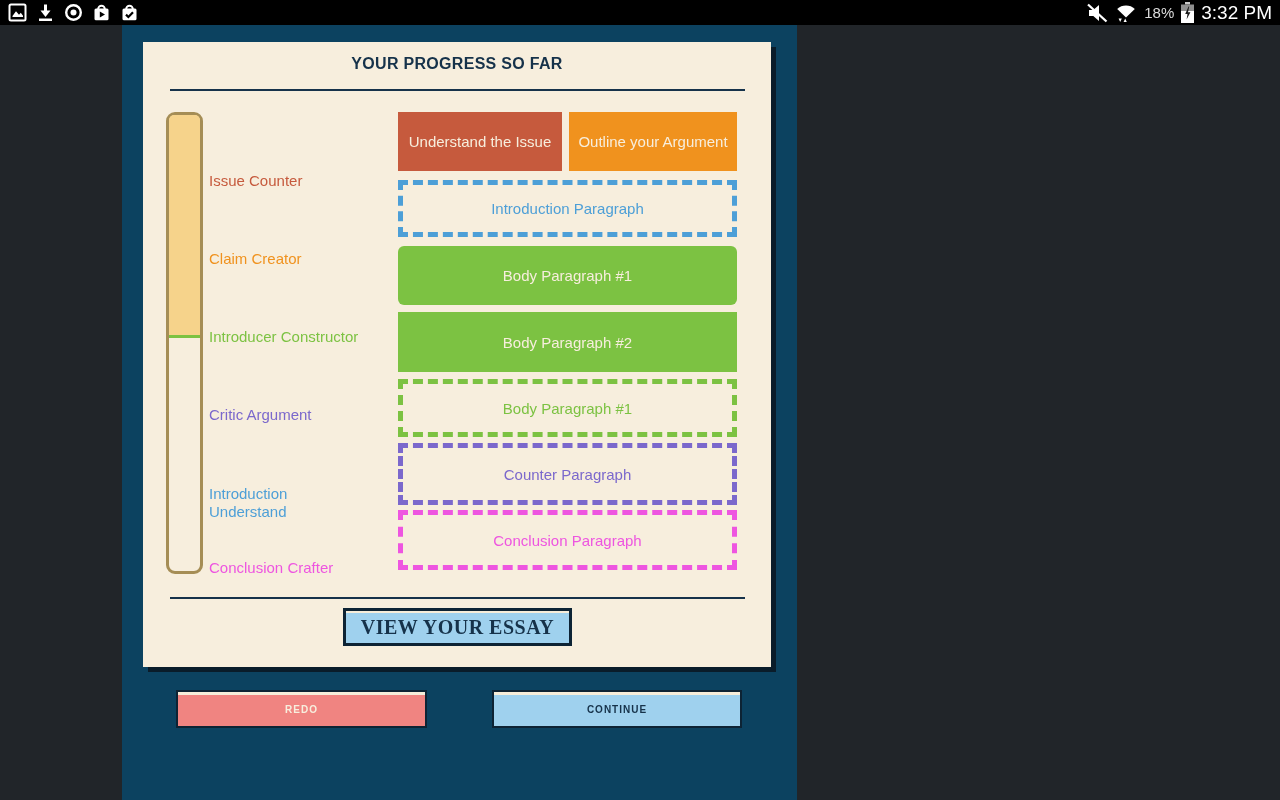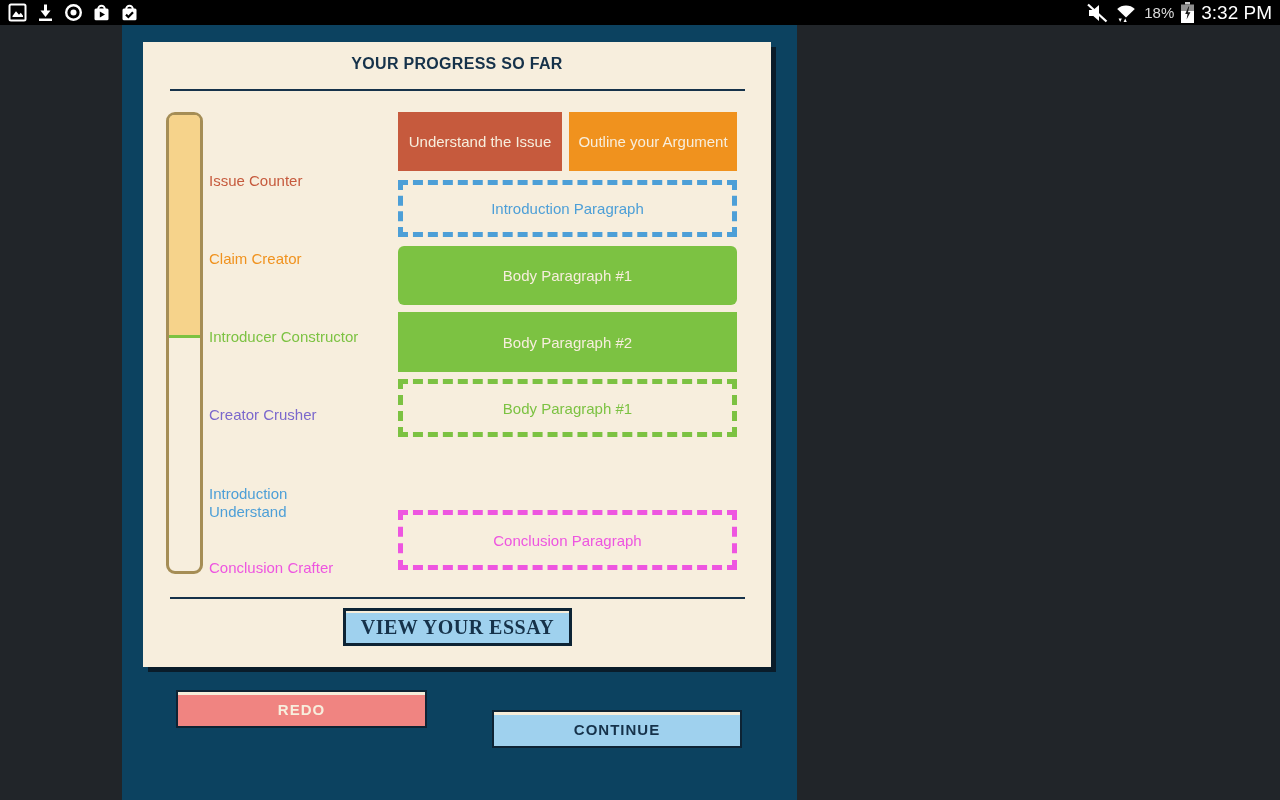--- a/index.html
+++ b/index.html
@@ -71,25 +71,25 @@
   .view-btn {
     position:absolute; left:200px; top:566px; width:229px; height:38px;
     background:var(--light-blue,#9fd1ee); border:3px solid var(--navy-dark,#0d2334);
     box-shadow:inset 0 2px 0 #f6edda;
     color:var(--navy,#16324a); font-weight:bold; font-size:20px; letter-spacing:0.5px;
     font-family:Liberation Serif, serif; cursor:pointer;
   }
   .footer-btn {
     position:absolute; top:665px; height:38px;
     border:2px solid var(--navy-dark,#0d2334); box-shadow:inset 0 3px 0 #f6edda;
-    font-weight:bold; font-size:15px; letter-spacing:1px;
+    font-weight:bold; font-size:10px; letter-spacing:1px;
     font-family:inherit; cursor:pointer;
   }
   .redo-btn { left:54px; width:251px; background:var(--salmon,#f08481); color:var(--cream-text,#f7eedd); }
-  .continue-btn { left:370px; width:250px; background:var(--light-blue,#9fd1ee); color:var(--navy,#16324a);margin-top:20px; }
+  .continue-btn { left:370px; width:250px; background:var(--light-blue,#9fd1ee); color:var(--navy,#16324a); }
 </style>
 </head>
 <body>
 
 <div class="screen">
 
   <div class="status-bar">
     <div class="sb-left">
       <svg class="sb-icon" width="19" height="19" viewBox="0 0 19 19">
         <rect x="1.5" y="1.5" width="16" height="16" rx="1.5" fill="none" stroke="#fff" stroke-width="2"></rect>
@@ -142,30 +142,31 @@
       <div class="card-title">YOUR PROGRESS SO FAR</div>
       <div class="divider d1"></div>
 
       <div class="meter">
         <div class="meter-fill" style="height: 49%;"></div>
       </div>
 
       <div class="step step-0" style="--c:var(--red);">Issue Counter</div>
       <div class="step step-1" style="--c:var(--orange);">Claim Creator</div>
       <div class="step step-2" style="--c:var(--green);">Introducer Constructor</div>
-      <div class="step step-3" style="--c:var(--purple);">Creator Crusher</div>
+      <div class="step step-3" style="--c:var(--purple);">Critic Argument</div>
       <div class="step step-4" style="--c:var(--blue);">Introduction Understand</div>
       <div class="step step-5" style="--c:var(--magenta);">Conclusion Crafter</div>
 
       <div class="blk solid  blk-0" style="--c:var(--red);">Understand the Issue</div>
       <div class="blk solid  blk-1" style="--c:var(--orange);">Outline your Argument</div>
       <div class="blk dashed blk-2" style="--c:var(--blue);">Introduction Paragraph</div>
       <div class="blk solid  blk-3" style="--c:var(--green);">Body Paragraph #1</div>
       <div class="blk solid  blk-4" style="--c:var(--green);">Body Paragraph #2</div>
       <div class="blk dashed blk-5" style="--c:var(--green);">Body Paragraph #1</div>
+      <div class="blk dashed blk-6" style="--c:var(--purple);">Counter Paragraph</div>
       <div class="blk dashed blk-7" style="--c:var(--magenta);">Conclusion Paragraph</div>
 
       <div class="divider d2"></div>
       <button class="view-btn">VIEW YOUR ESSAY</button>
     </div>
 
     <button class="footer-btn redo-btn">REDO</button>
     <button class="footer-btn continue-btn">CONTINUE</button>
   </div>
 </div>

